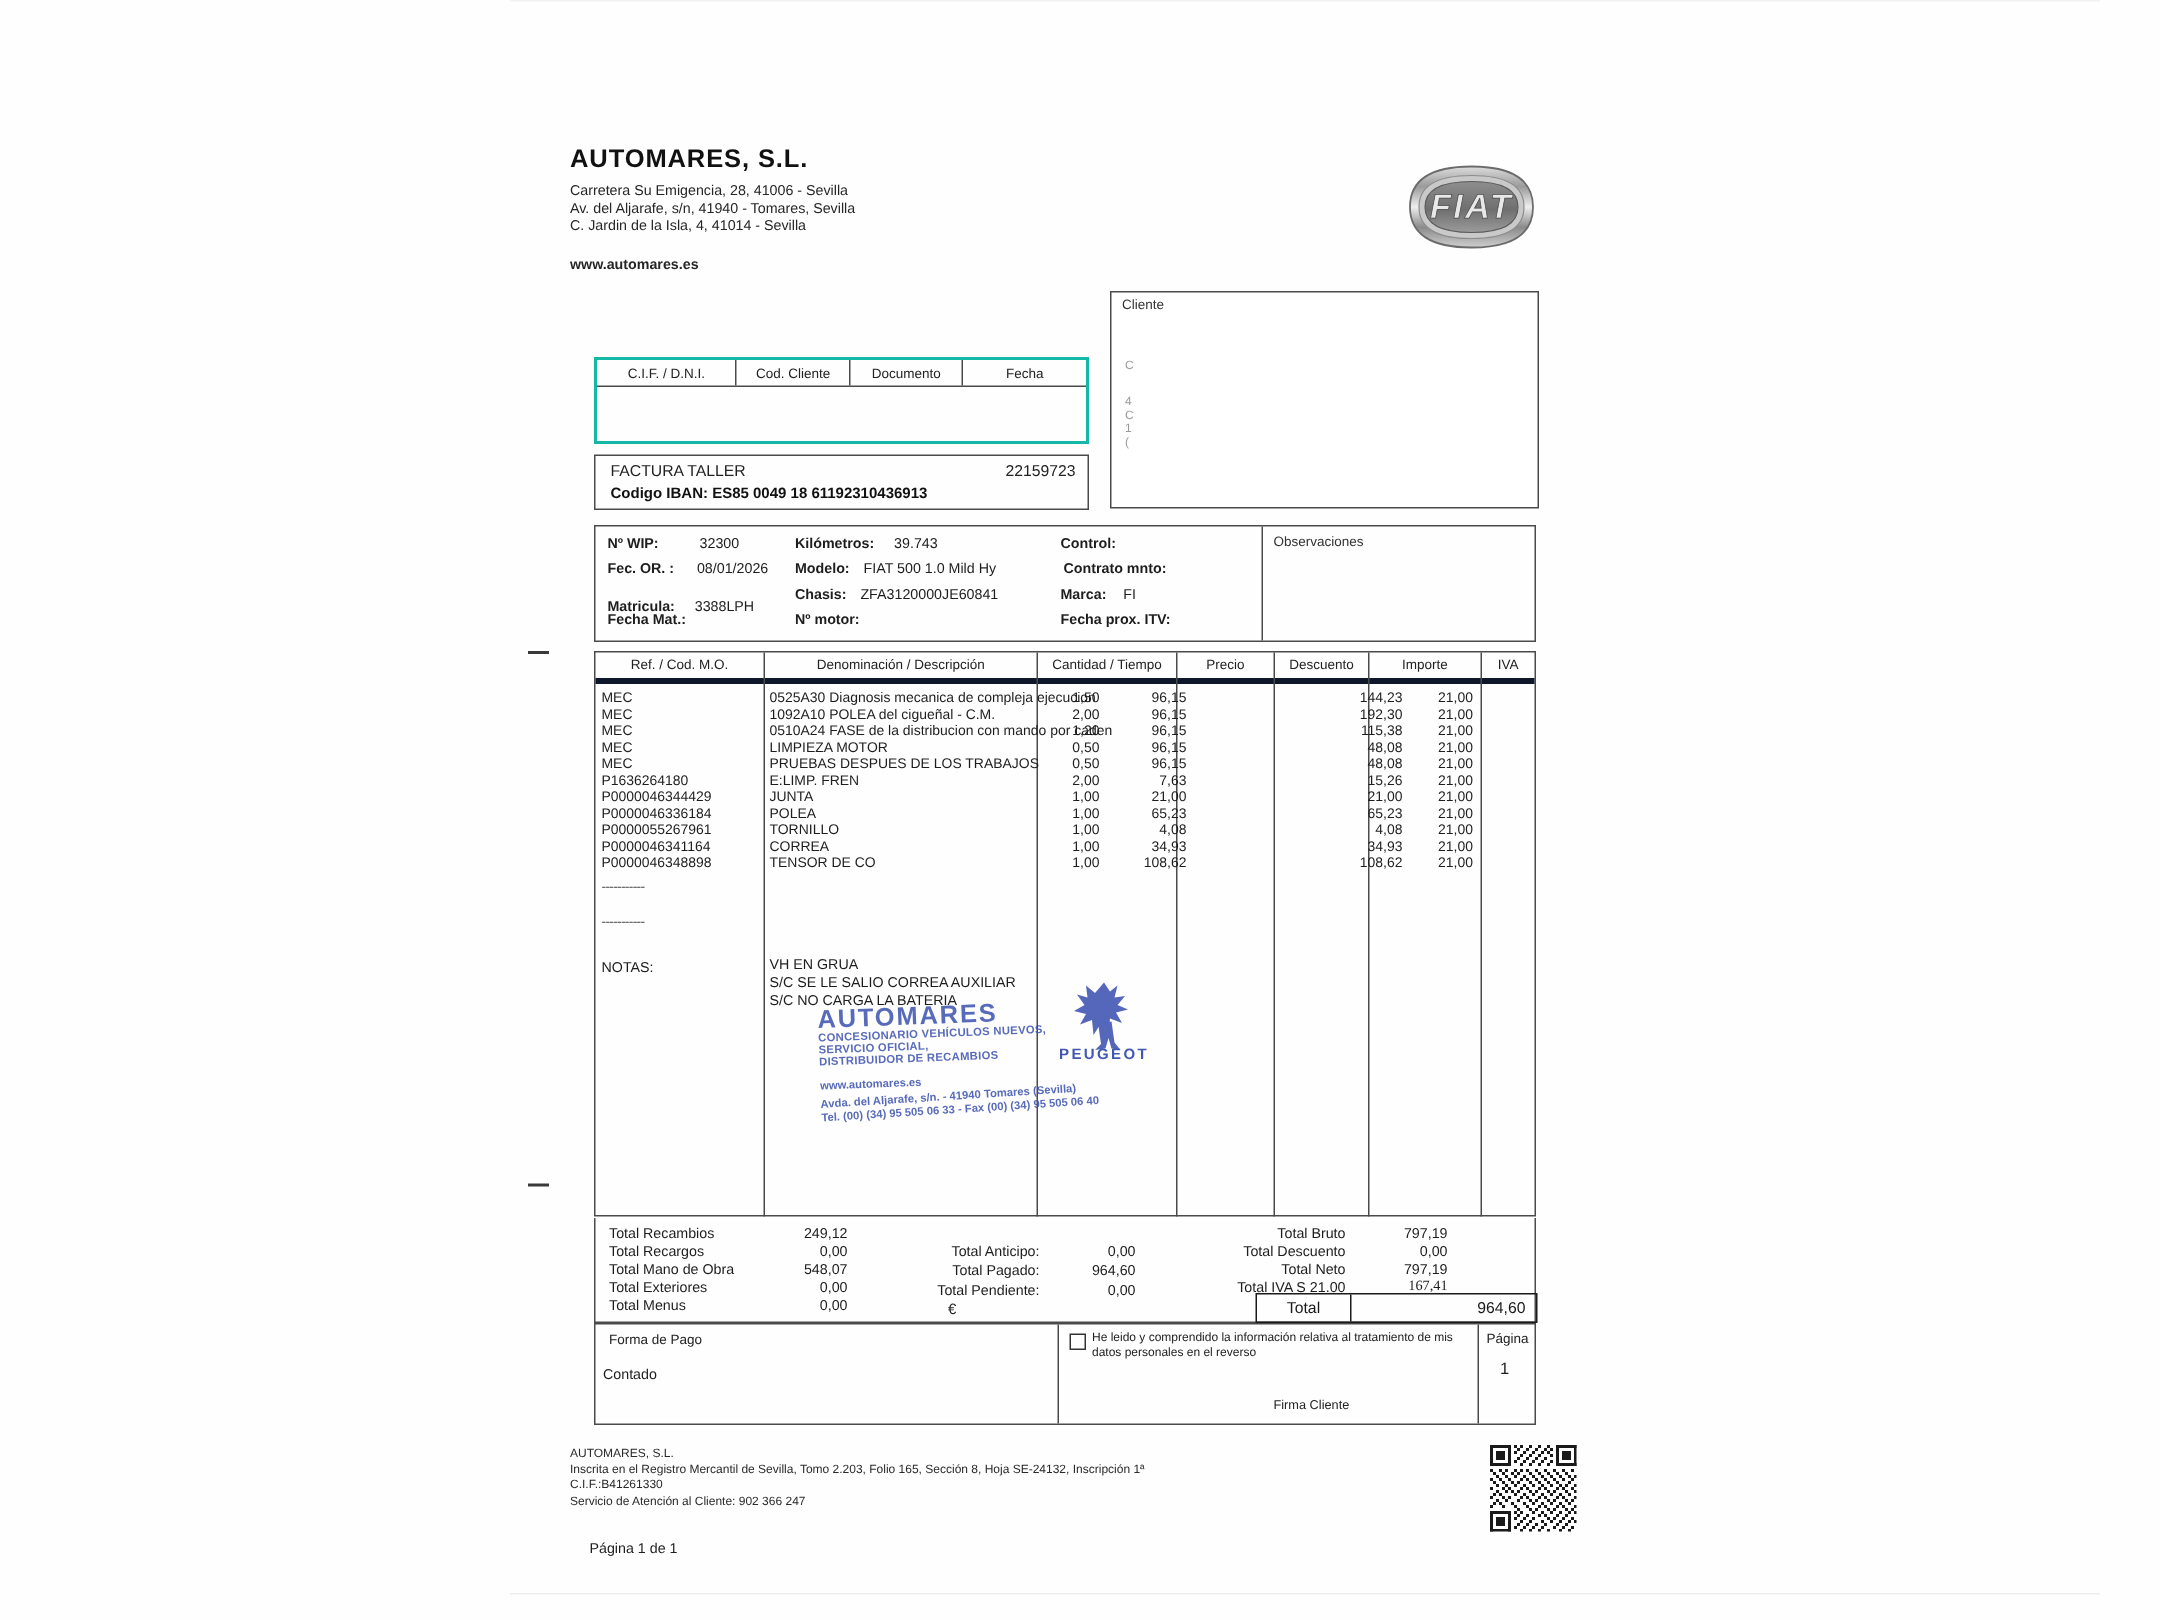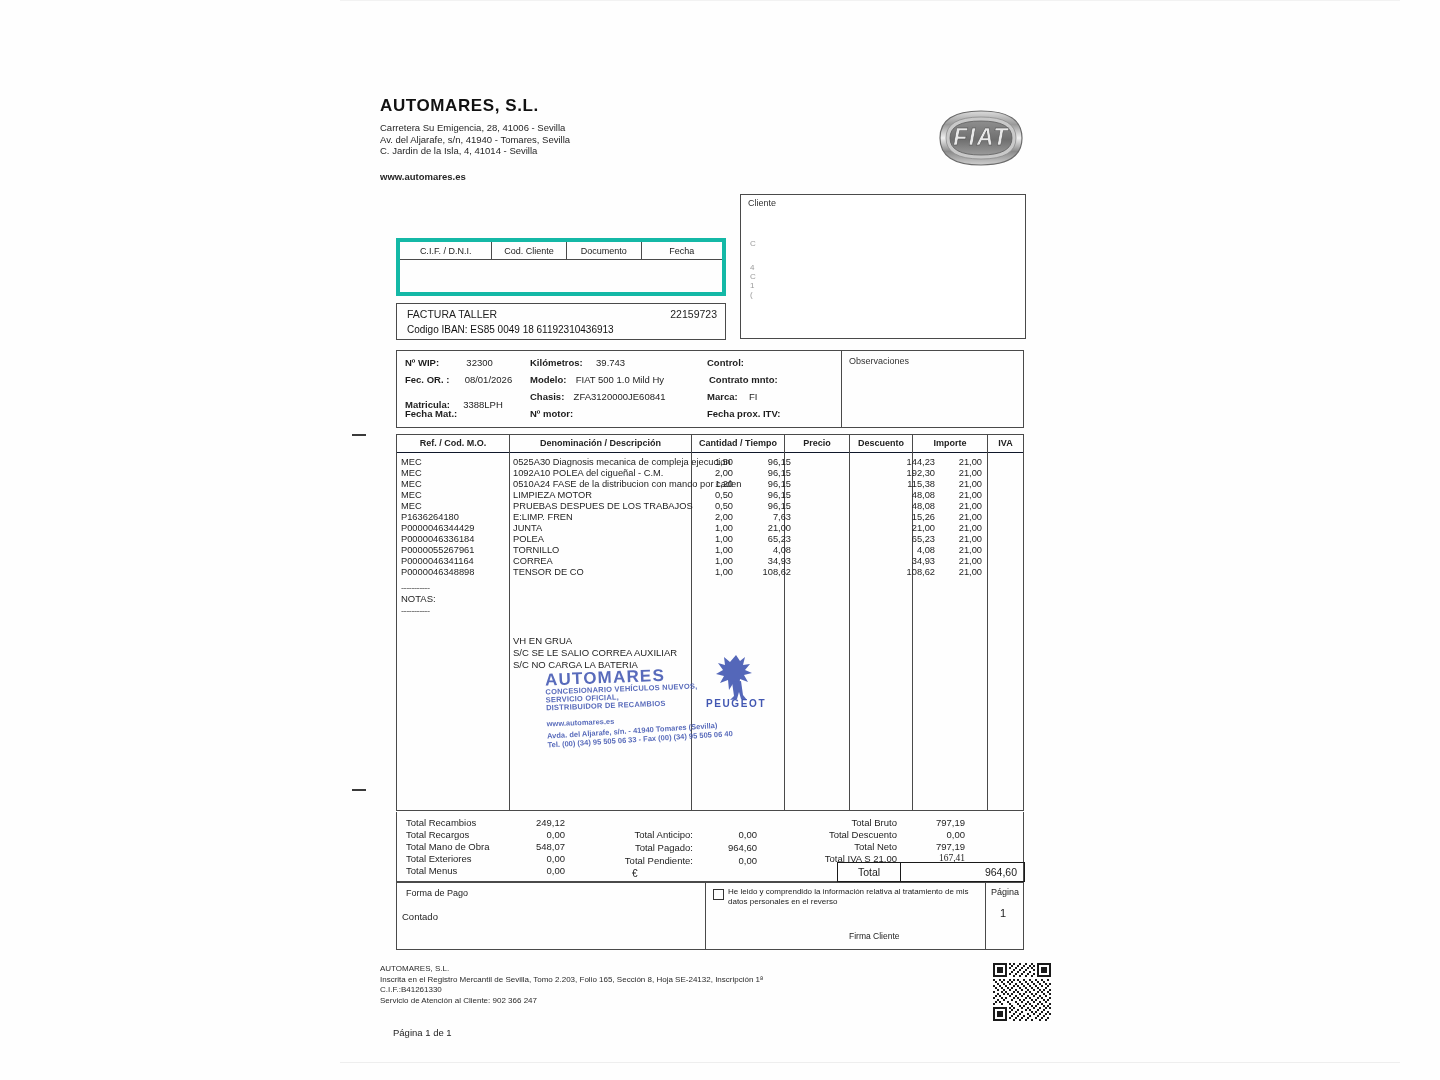--- a/index.html
+++ b/index.html
@@ -47,21 +47,21 @@
     border: 1px solid #4a4a4a;
     background: #fff;
   }
   .cliente-label { position:absolute; left:7px; top:3px; font-size: 9px; color:#333; }
   .cliente-ghost { position:absolute; font-size: 8px; color:#9a9a9a; line-height: 9px; }
 
   
   .doc-table {
     position: absolute; left: 396px; top: 238px;
     width: 330px; height: 58px;
-    border: 4px solid #14b8a6;
+    border: 2px solid #14b8a6;
     box-sizing: border-box;
   }
   .doc-th-row { display: flex; height: 17px; border-bottom: 1px solid #4a4a4a; }
   .doc-td-row { display: flex; height: 39px; }
   .doc-cell { box-sizing: border-box; display:flex; align-items:center; justify-content:center; font-size:9px; color:#222; }
   .doc-cell.b { border-right: 1px solid #4a4a4a; }
   .c-cif  { width: 94px; }
   .c-cod  { width: 76px; }
   .c-doc  { width: 76px; }
   .c-fec  { width: 82px; }
@@ -70,21 +70,21 @@
 
   
   .taller-box {
     position: absolute; left: 396px; top: 303px;
     width: 330px; height: 37px;
     border: 1px solid #4a4a4a;
     box-sizing: border-box;
     padding: 4px 8px 14px 10px;
   }
   .taller-row1 { display:flex; justify-content: space-between; font-size: 10.5px; color:#222; }
-  .taller-row2 { font-size: 10px; font-weight: normal; color:#111; margin-top: 4px; }
+  .taller-row2 { font-size: 10px; font-weight: bold; color:#111; margin-top: 4px; }
 
   
   .veh-box {
     position: absolute; left: 396px; top: 350px;
     width: 628px; height: 78px;
     border: 1px solid #4a4a4a;
     box-sizing: border-box;
   }
   .veh-obs-divider { position:absolute; left:444px; top:0; width:1px; height:76px; background:#4a4a4a; }
   .veh-grid { position:absolute; left:0; top:0; width:444px; height:76px; }
@@ -92,39 +92,39 @@
   .veh-lbl { font-weight: bold; }
   .obs-label { position:absolute; left:452px; top:5px; font-size:9px; color:#333; }
 
   
   .items {
     position: absolute; left: 396px; top: 434px;
     width: 628px; height: 377px;
     border: 1px solid #4a4a4a;
     box-sizing: border-box;
   }
-  .items-head { position:relative; height: 17px; border-bottom: 1px solid #0f172a; font-weight: bold; }
+  .items-head { position:relative; height: 17px; border-bottom: 4px solid #0f172a; }
   .items-head .hcell {
     position:absolute; top:0; height:17px; line-height:17px;
     font-size: 9px; color:#222; text-align:center;
   }
   .vline { position:absolute; top:0; width:1px; background:#4a4a4a; }
   .items-body { position:relative; height: 358px; }
   .row {
     position:absolute; left:0; width:100%; height:11.2px; font-size:9.3px; color:#1d1d1d;
   }
   .cell { position:absolute; top:0; white-space:nowrap; }
   .col-ref   { left: 4px; }
   .col-desc  { left: 116px; }
   .col-cant  { left: 248px; width: 88px; text-align: right; }
   .col-prec  { left: 340px; width: 54px; text-align: right; }
   .col-imp   { left: 452px; width: 86px; text-align: right; }
   .col-iva   { left: 545px; width: 40px; text-align: right; }
   .dashline { position:absolute; left:4px; font-size:9.3px; color:#555; letter-spacing:-0.5px; }
-  .notas-lbl { position:absolute; left:4px; font-size:9.5px; color:#1d1d1d; }
+  .notas-lbl { position:absolute; left:4px; font-size:9.5px; color:#1d1d1d;margin-top:44px; }
   .note-line { position:absolute; left:116px; font-size:9.5px; color:#1d1d1d; white-space:nowrap; }
 
   
   .stamp {
     position:absolute; left:540px; top:658px;
     width: 240px; height: 92px;
     color: #4257b2; opacity: 0.88;
     transform: rotate(-2.2deg);
     font-family: "Liberation Sans", sans-serif;
   }

